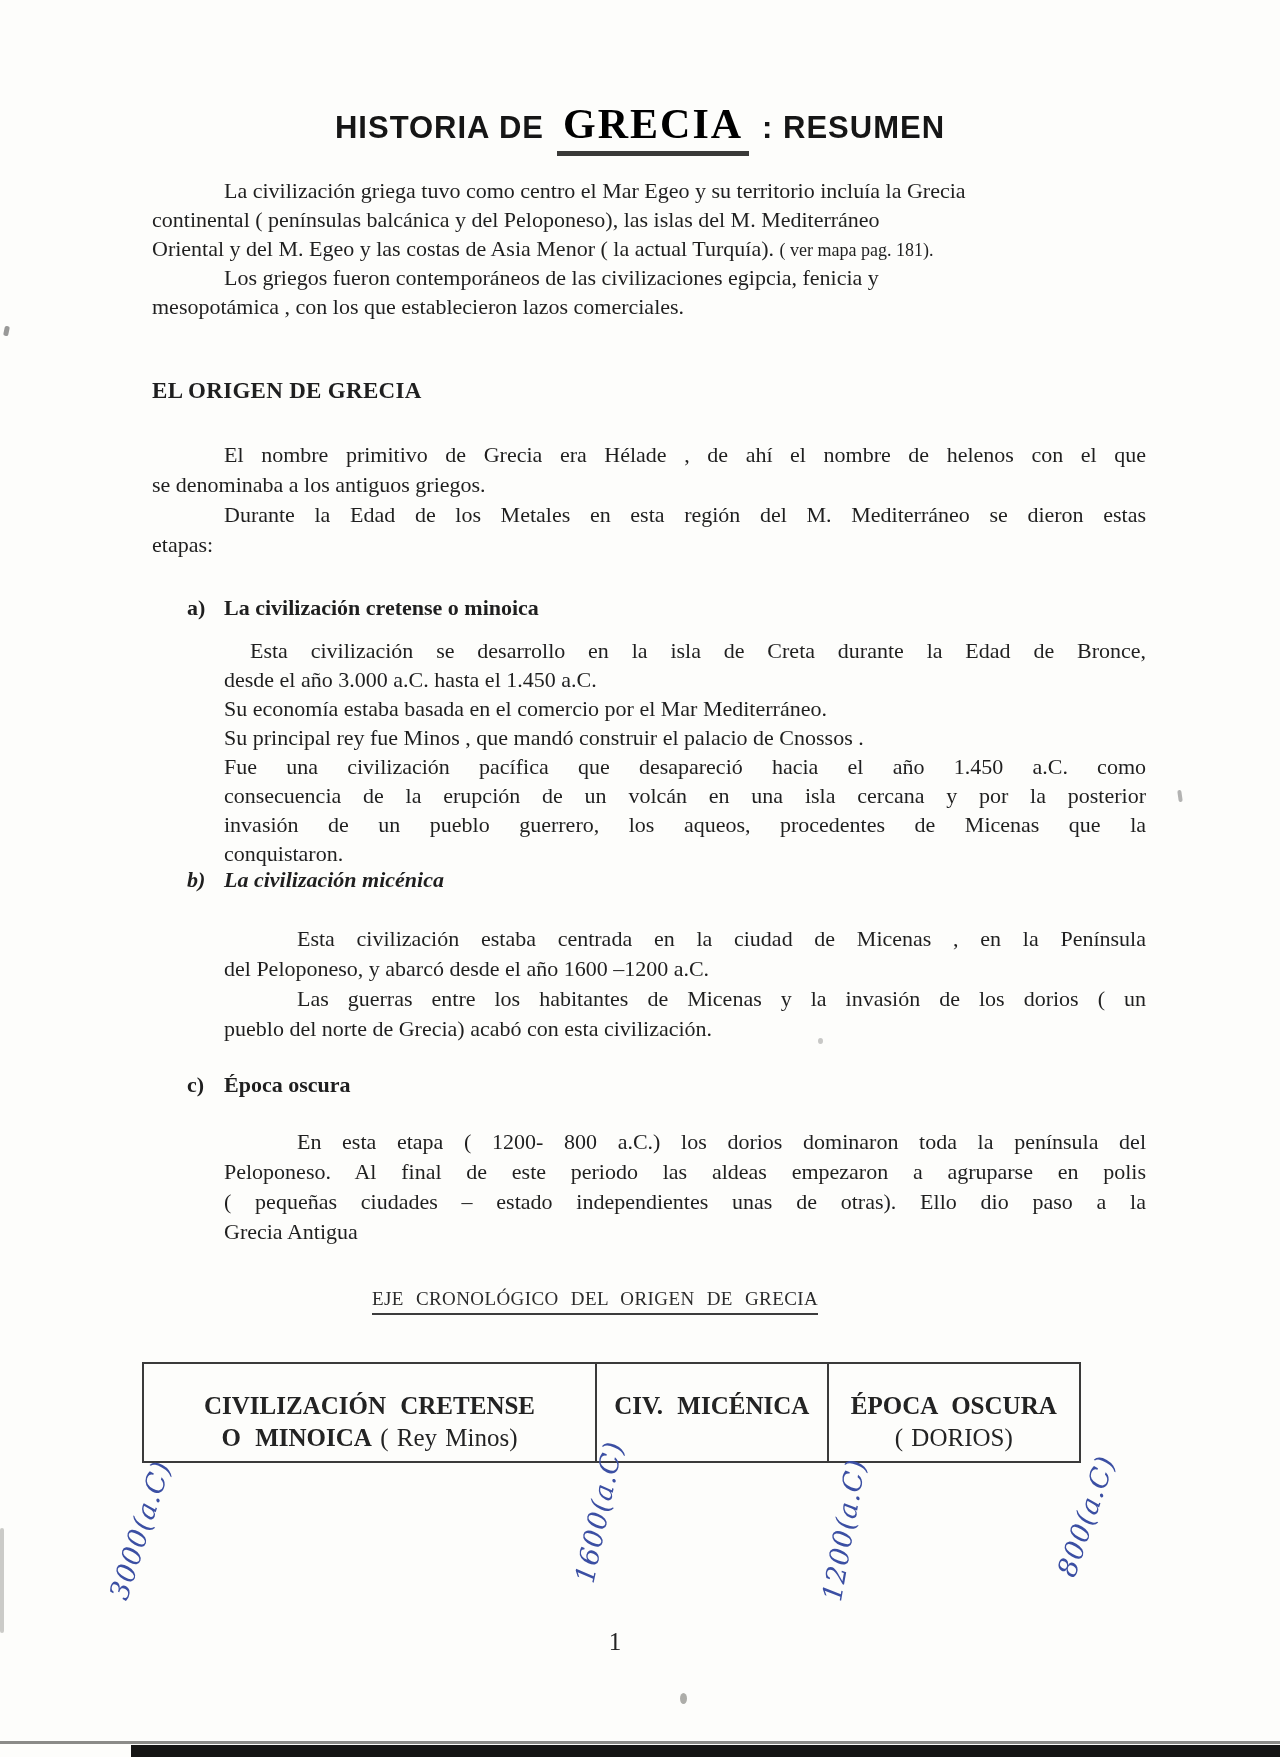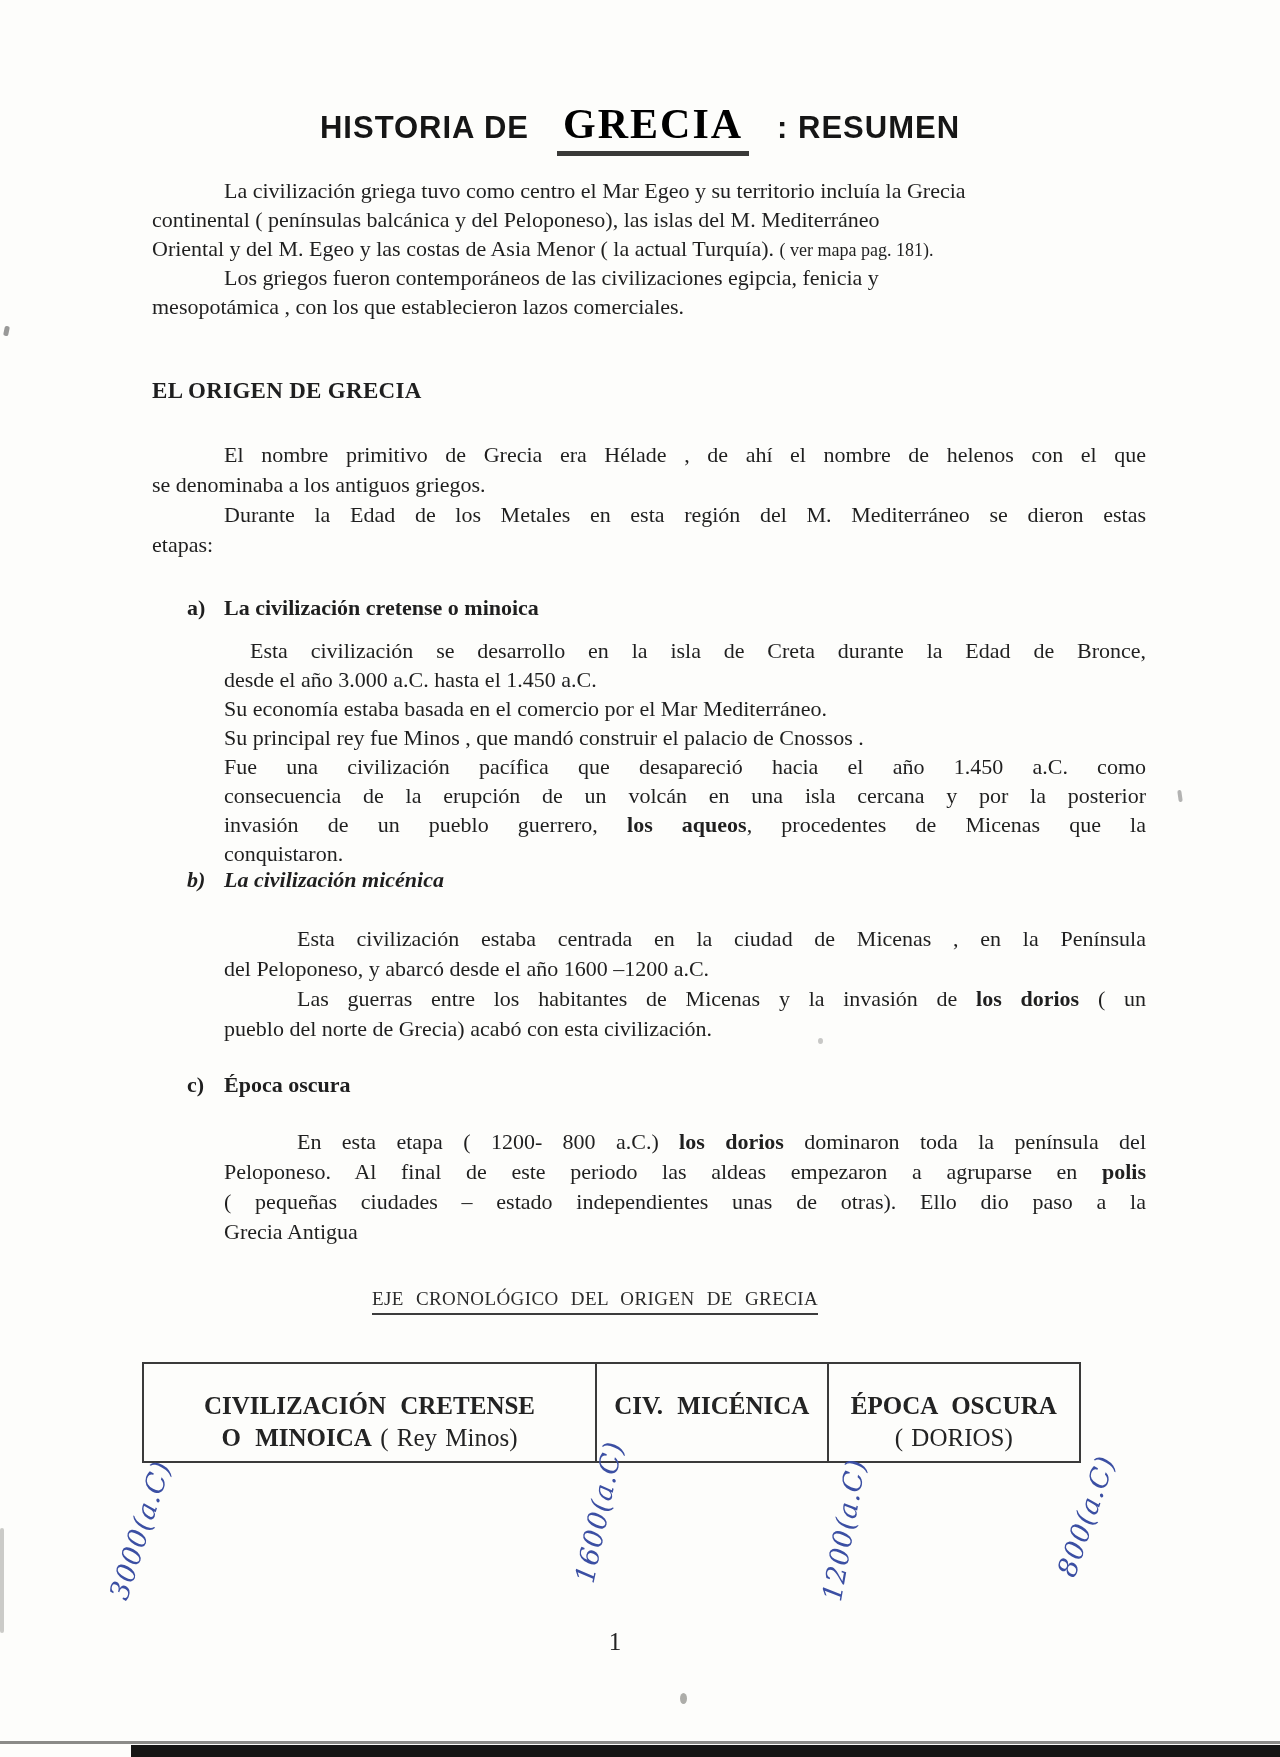--- a/index.html
+++ b/index.html
@@ -8,21 +8,21 @@
     width:1280px;height:1757px;
     margin:0 auto;
     background:#fdfdfb;
     overflow:hidden;
     font-family:"Liberation Serif", serif;
     color:#1f1f1f;
   }
   
   .title-row{
     position:absolute;left:0;top:100px;width:1280px;
-    display:flex;justify-content:center;align-items:baseline;gap:28px;
+    display:flex;justify-content:center;align-items:baseline;gap:13px;
   }
   .title-prefix,.title-suffix{
     font-family:"Liberation Sans", sans-serif;
     font-size:31px;font-weight:600;letter-spacing:1px;color:#161616;
   }
   .title-main{
     font-size:42px;font-weight:bold;letter-spacing:2px;color:#000000;
     border-bottom:5px solid #3a3a38;padding:0 6px 3px 6px;
   }
   
@@ -30,21 +30,21 @@
   .line{height:29px;line-height:29px;white-space:nowrap;}
   .lh30 .line{height:30px;line-height:30px;}
   .just{white-space:normal;text-align:justify;text-align-last:justify;overflow:hidden;}
   .ind72{padding-left:72px;}
   .ind26{padding-left:26px;}
   .ind73{padding-left:73px;}
   .small-note{font-size:18px;}
   .sec-heading{position:absolute;font-size:22px;font-weight:bold;white-space:nowrap;}
   .sec-heading .marker{display:inline-block;width:37px;}
   .origin-heading{position:absolute;font-size:23px;font-weight:bold;letter-spacing:0.3px;text-align:center;}
-  b{font-weight:bold;margin-top:28px;}
+  b{font-weight:normal;margin-top:28px;}
   
   .caption{
     position:absolute;left:372px;top:1288px;
     font-size:19px;letter-spacing:0.4px;word-spacing:7px;color:#2b2b2b;
     border-bottom:2px solid #3c3c3c;padding-bottom:3px;white-space:nowrap;
   }
   .tl-table{
     position:absolute;left:142px;top:1362px;width:939px;height:101px;
     border:2px solid #3a3a3a;display:flex;box-sizing:border-box;background:#fdfdfb;
   }

